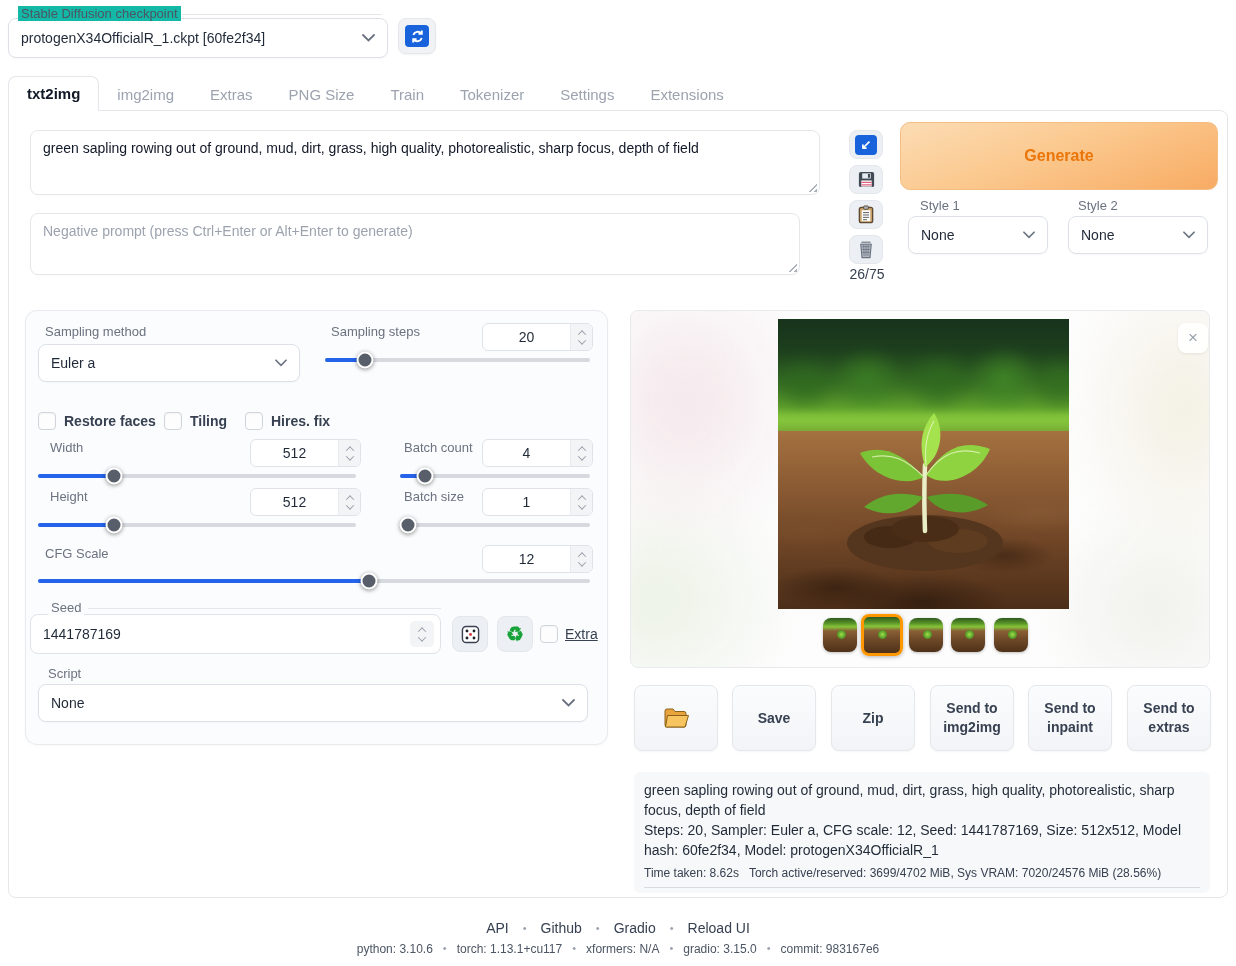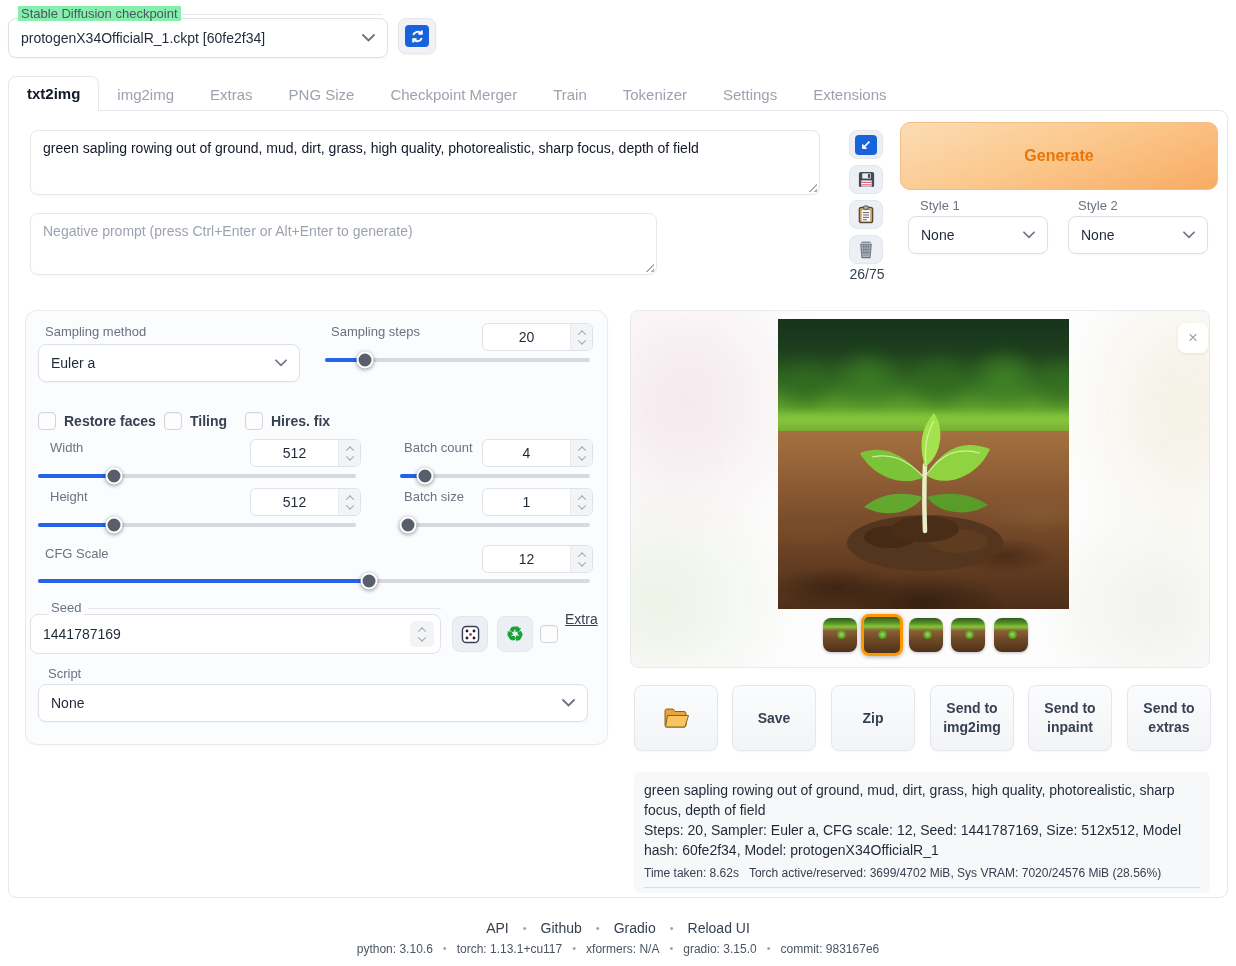--- a/index.html
+++ b/index.html
@@ -1,19 +1,19 @@
 <!DOCTYPE html>
 <html><head>
 <meta charset="utf-8">
 <style>
   * { margin:0; padding:0; box-sizing:border-box; }
   html,body { width:1236px; height:966px; background:#fff; font-family:"Liberation Sans",sans-serif; color:#1f2937; overflow:hidden; }
 
   
-  .ckpt-label { position:absolute; left:18px; top:6px; font-size:13px; color:#4b5563; background:#86efac; padding:0 3px; z-index:3; }
+  .ckpt-label { position:absolute; left:18px; top:6px; font-size:13px; color:#4b5563; background:#14b8a6; padding:0 3px; z-index:3; }
   .legend-line { position:absolute; top:14px; height:0; border-top:1px solid #e5e7eb; z-index:1; }
   .dd { position:absolute; background:#fff; border:1px solid #dde1e7; border-radius:8px; display:flex; align-items:center; justify-content:space-between; padding:0 12px; font-size:14px; color:#1f2937; box-shadow:0 1px 2px rgba(0,0,0,.03); cursor:pointer; }
   .iconbtn { position:absolute; background:#f0f2f5; border:1px solid #e5e7eb; border-radius:8px; display:flex; align-items:center; justify-content:center; cursor:pointer; box-shadow:0 1px 2px rgba(0,0,0,.05); }
   .bluebox { background:#1863dc; border-radius:4px; display:flex; align-items:center; justify-content:center; color:#fff; }
 
   
   .tabs { position:absolute; left:8px; top:76px; height:35px; display:flex; align-items:flex-end; z-index:2; }
   .tab { font-size:15px; color:#9ca3af; padding:8px 18px; cursor:pointer; white-space:nowrap; }
   .tab.active { background:#fff; border:1px solid #e5e7eb; border-bottom:none; border-radius:8px 8px 0 0; color:#111827; font-weight:700; height:35px; }
 
@@ -115,34 +115,33 @@
         <path d="M3.4 14.5v-3.6H7" fill="none" stroke="#fff" stroke-width="2"></path>
       </svg>
   </span>
 </div>
 
 <div class="tabs">
   <div class="tab active">txt2img</div>
   <div class="tab">img2img</div>
   <div class="tab">Extras</div>
   <div class="tab">PNG Size</div>
-  <div class="tab">Checkpoint Merger</div>
   <div class="tab">Train</div>
   <div class="tab">Tokenizer</div>
   <div class="tab">Settings</div>
   <div class="tab">Extensions</div>
 </div>
 
 <div class="panel"></div>
 
 <div class="ta-wrap" style="left:30px; top:130px; width:790px; height:65px;">
   <textarea style="">green sapling rowing out of ground, mud, dirt, grass, high quality, photorealistic, sharp focus, depth of field</textarea>
   <span class="resize-grip"></span>
 </div>
-<div class="ta-wrap" style="left:30px; top:213px; width:627px; height:62px;">
+<div class="ta-wrap" style="left:30px; top:213px; width:770px; height:62px;">
   <textarea placeholder="Negative prompt (press Ctrl+Enter or Alt+Enter to generate)" style=""></textarea>
   <span class="resize-grip"></span>
 </div>
 
 <div class="tool-btn" style="top:130px;">
   <span class="bluebox" style="width:22px; height:20px; font-size:13px; font-weight:700;">↙</span>
 </div>
 <div class="tool-btn" style="top:165px;">
   <svg width="19" height="19" viewBox="0 0 20 20">
       <rect x="2" y="2" width="16" height="16" rx="2" fill="#424a56"></rect>
@@ -297,21 +296,21 @@
       <circle cx="13.7" cy="6.3" r="1.5" fill="#1c222c"></circle>
       <circle cx="6.3" cy="13.7" r="1.5" fill="#1c222c"></circle>
       <circle cx="13.7" cy="13.7" r="1.5" fill="#1c222c"></circle>
       <circle cx="10" cy="10" r="1.5" fill="#cf3438"></circle>
     </svg>
 </div>
 <div class="sq-btn" style="left:497px; top:616px; color:#17a33a; font-weight:700;">
   <span>♻</span>
 </div>
 <span class="cb" style="left:540px; top:625px;"></span>
-<span class="cb-lab" style="left:565px; top:611px; font-weight:400;text-decoration:underline;">Extra</span>
+<span class="cb-lab" style="left:565px; top:626px; font-weight:400;text-decoration:underline;">Extra</span>
 
 <span class="lbl" style="left:48px; top:666px;">Script</span>
 <div class="dd" style="left:38px; top:684px; width:550px; height:38px;">
   <span>None</span>
   <svg class="chevron" width="13" height="8" viewBox="0 0 13 8">
       <polyline points="1,1 6.5,6.5 12,1" fill="none" stroke="#6b7280" stroke-width="1.8" stroke-linecap="round"></polyline>
     </svg>
 </div>
 
 <div class="gallery">

